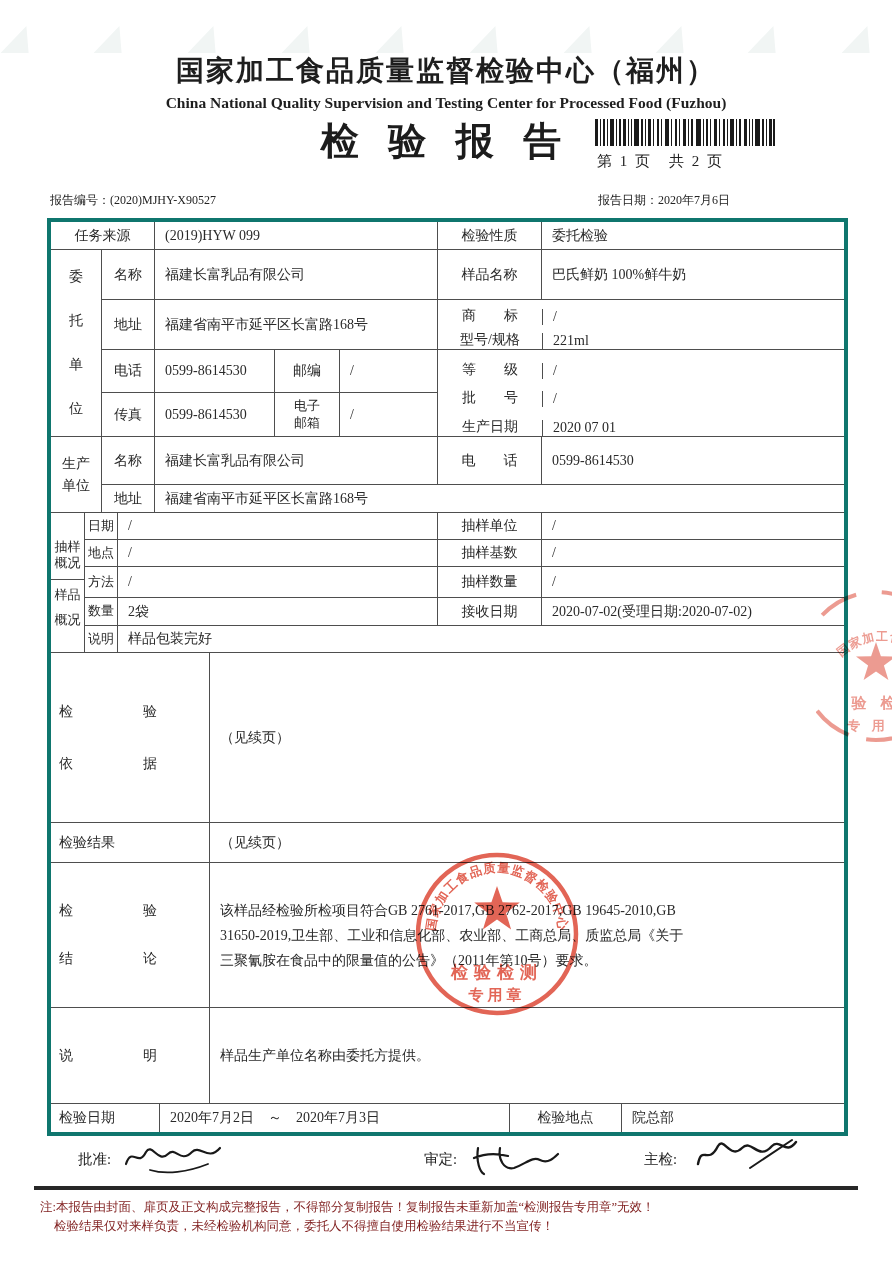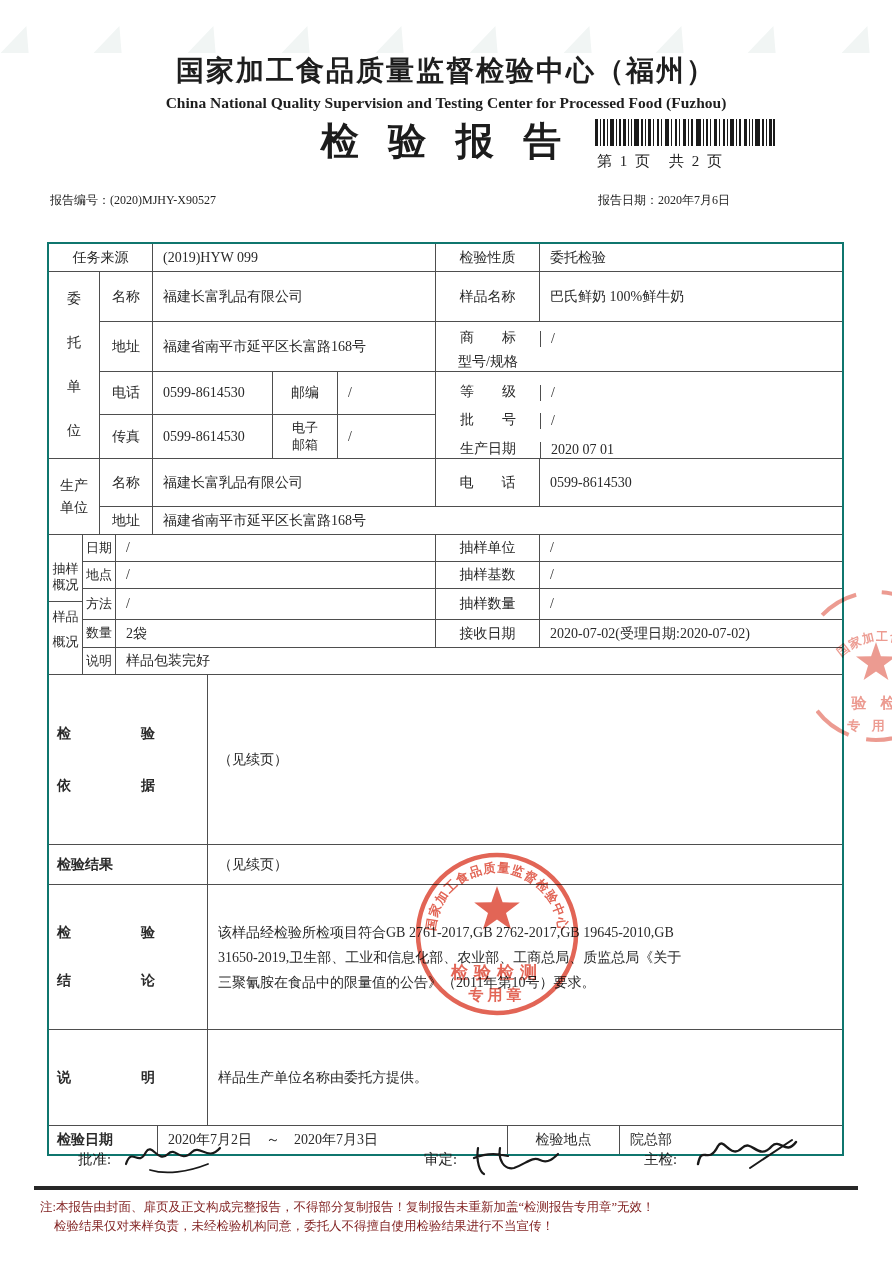--- a/index.html
+++ b/index.html
@@ -14,27 +14,27 @@
   .org-en{position:absolute;top:94px;left:0;width:100%;text-align:center;font-size:15.5px;
           font-weight:bold;color:#1e1e1e;}
   .title-cn{position:absolute;top:116px;left:0;width:100%;text-align:center;font-size:38px;
           font-weight:bold;letter-spacing:10px;color:#1c1c1c;}
   .title-en{position:absolute;top:157px;left:0;width:100%;text-align:center;font-size:30px;
           font-weight:bold;letter-spacing:1px;color:#141414;}
   .barcode{position:absolute;left:595px;top:119px;}
   .page-info{position:absolute;left:597px;top:152px;font-size:15px;letter-spacing:2px;color:#222;}
   .rep-line{position:absolute;top:192px;font-size:12px;color:#222;}
   
-  .table{position:absolute;left:47px;top:218px;width:793px;height:910px;border:2px solid #0f766e;margin-top:24px;}
+  .table{position:absolute;left:47px;top:218px;width:793px;height:910px;border:4px solid #0f766e;}
   .cell{position:absolute;box-sizing:border-box;display:flex;align-items:center;justify-content:center;
         text-align:center;font-size:14px;line-height:1.4;color:#292929;white-space:pre-line;
         border-left:1px solid #4e4e4e;border-top:1px solid #4e4e4e;}
   .val{justify-content:flex-start;text-align:left;padding:0 6px 0 10px;}
   .nl{border-left:none}.nt{border-top:none}
-  .jl{justify-content:flex-start;text-align:left;padding-left:8px;font-weight:bold;}
+  .jl{justify-content:flex-start;text-align:left;padding-left:8px;}
   .sm{font-size:13px;}
   .block{position:absolute;box-sizing:border-box;display:flex;flex-direction:column;
          border-left:1px solid #4e4e4e;border-top:1px solid #4e4e4e;}
   .brow{display:flex;align-items:flex-end;}
   .bl{width:104px;display:flex;align-items:center;justify-content:center;white-space:pre;font-size:14px;color:#292929;}
   .bv{flex:1;border-left:1px solid #4e4e4e;display:flex;align-items:center;padding-left:10px;font-size:14px;color:#292929;}
   
   .stamp{position:absolute;mix-blend-mode:multiply;}
   .stamp-right-clip{position:absolute;left:816px;top:584px;width:76px;height:172px;overflow:hidden;mix-blend-mode:multiply;}
   
@@ -135,20 +135,21 @@
 
     <div class="cell" style="left:50px;top:77px;width:53px;height:50px">地址</div>
     <div class="cell val" style="left:103px;top:77px;width:283px;height:50px">福建省南平市延平区长富路168号</div>
     <div class="block" style="left:386px;top:77px;width:407px;height:50px">
       <div class="brow" style="height:25px">
         <div class="bl">商　　标</div>
         <div class="bv">/</div>
       </div>
       <div class="brow" style="height:25px">
         <div class="bl">型号/规格</div>
+        <div class="bv">221ml</div>
       </div>
     </div>
 
     <div class="cell" style="left:50px;top:127px;width:53px;height:43px">电话</div>
     <div class="cell val" style="left:103px;top:127px;width:120px;height:43px">0599-8614530</div>
     <div class="cell" style="left:223px;top:127px;width:65px;height:43px">邮编</div>
     <div class="cell val" style="left:288px;top:127px;width:98px;height:43px">/</div>
     <div class="block" style="left:386px;top:127px;width:407px;height:87px">
       <div class="brow" style="height:29px">
         <div class="bl">等　　级</div>

